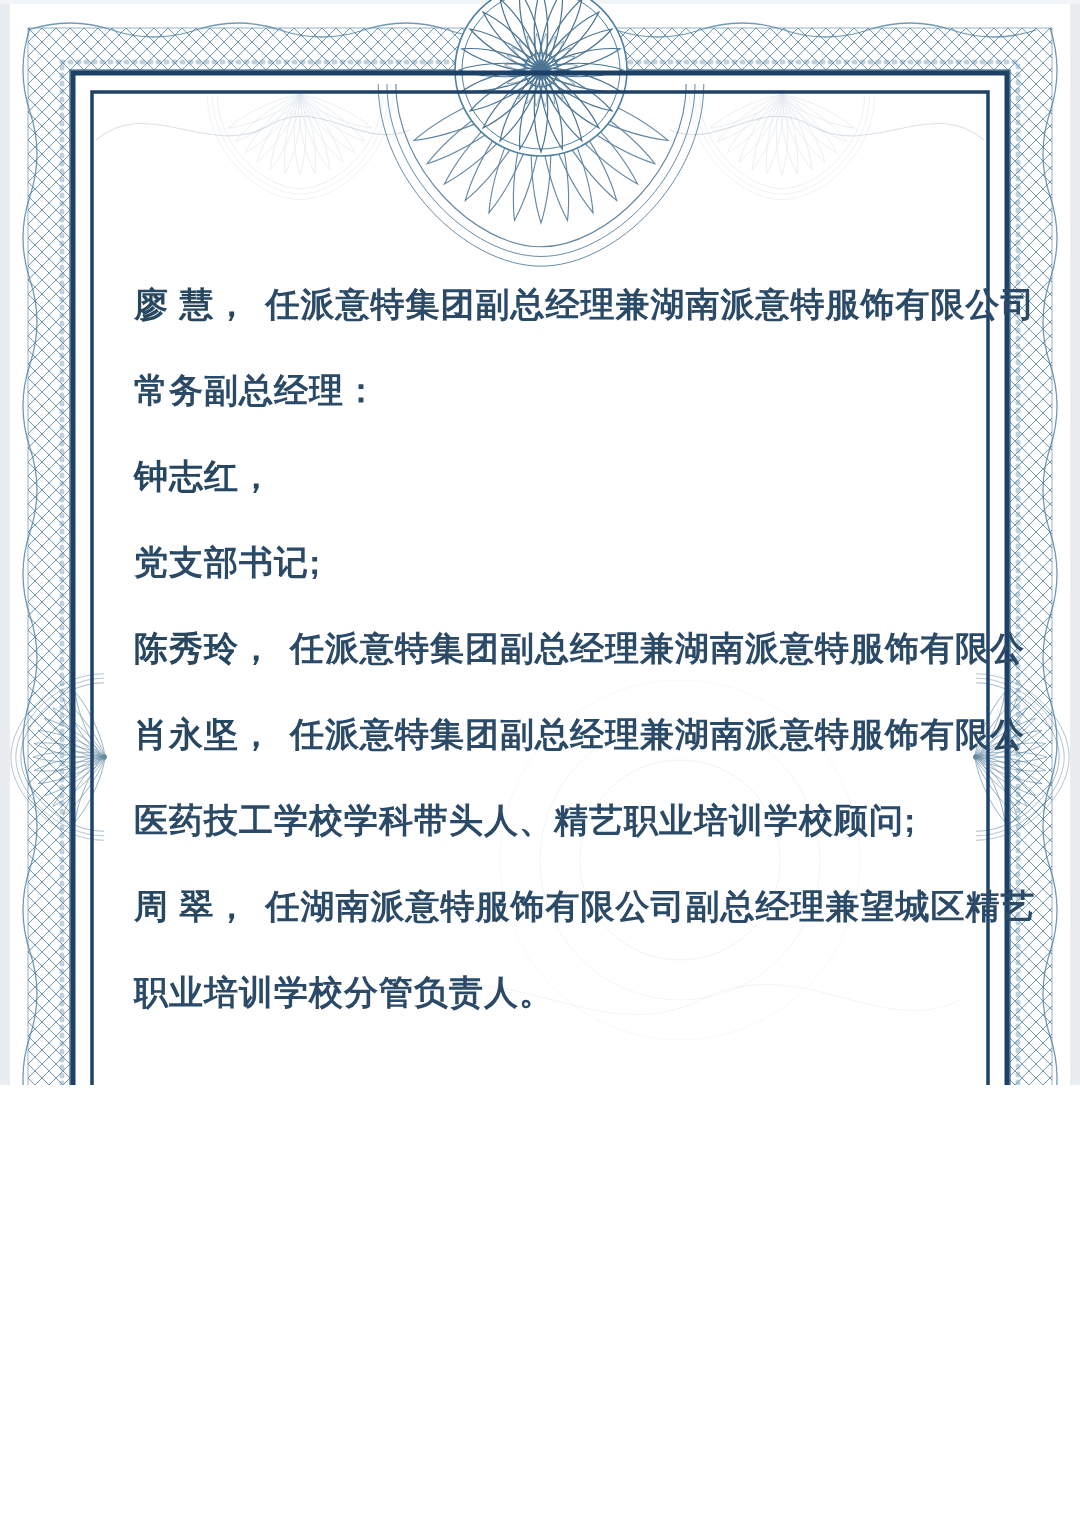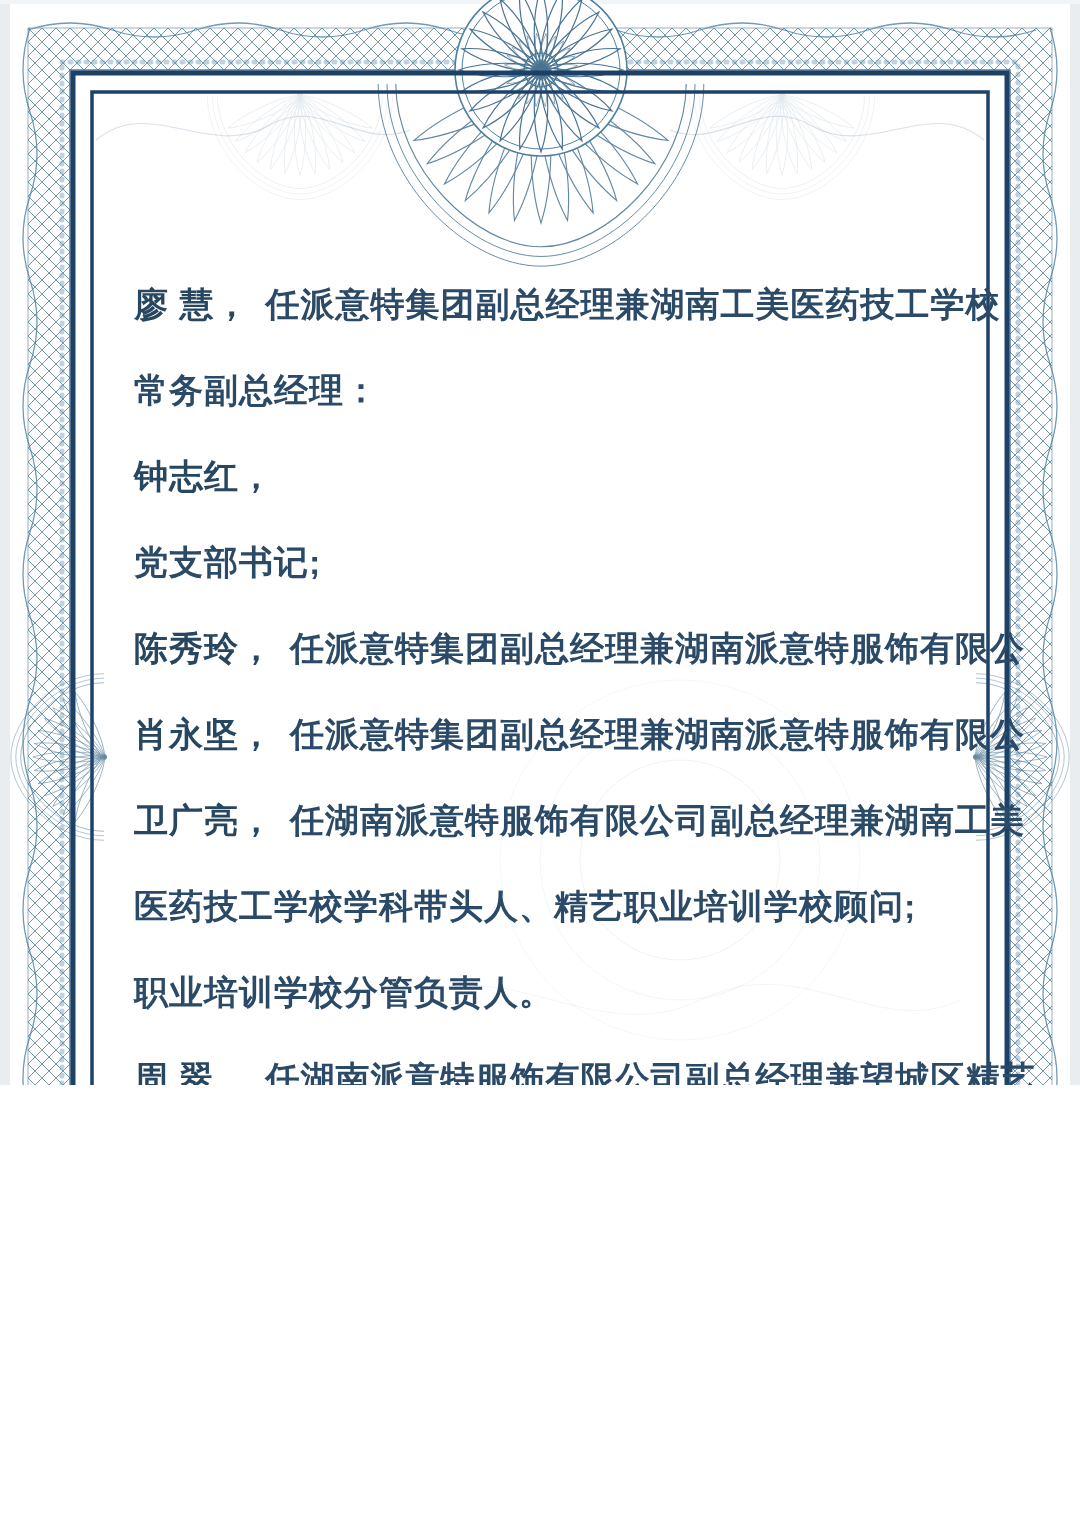--- a/index.html
+++ b/index.html
@@ -141,21 +141,21 @@
     <use href="#rosette" transform="translate(541 70)"></use>
     <use href="#rosette" transform="translate(541 1457)"></use>
 
     <rect x="73" y="73" width="934" height="1381" fill="none" stroke="#1d4066" stroke-width="5"></rect>
     <rect x="92" y="92" width="896" height="1343" fill="none" stroke="#1e4268" stroke-width="3.5"></rect>
   </svg>
 
   <div class="content">
     <p class="line">
         <span class="pname">廖 慧，</span>
-        <span class="ltext">任派意特集团副总经理兼湖南工美医药技工学校</span>
+        <span class="ltext">任派意特集团副总经理兼湖南派意特服饰有限公司</span>
       </p>
     <p class="line">
         <span class="pname"></span>
         <span class="ltext">常务副总经理：</span>
       </p>
     <p class="line">
         <span class="pname">钟志红，</span>
       </p>
     <p class="line">
         <span class="pname"></span>
@@ -163,29 +163,25 @@
       </p>
     <p class="line">
         <span class="pname">陈秀玲，</span>
         <span class="ltext">任派意特集团副总经理兼湖南派意特服饰有限公</span>
       </p>
     <p class="line">
         <span class="pname">肖永坚，</span>
         <span class="ltext">任派意特集团副总经理兼湖南派意特服饰有限公</span>
       </p>
     <p class="line">
-        <span class="pname">卫广亮，</span>
-        <span class="ltext">任湖南派意特服饰有限公司副总经理兼湖南工美</span>
+        <span class="pname"></span>
+        <span class="ltext">医药技工学校学科带头人、精艺职业培训学校顾问;</span>
       </p>
     <p class="line">
-        <span class="pname"></span>
-        <span class="ltext">医药技工学校学科带头人、精艺职业培训学校顾问;</span>
+        <span class="pname">周 翠，</span>
+        <span class="ltext">任湖南派意特服饰有限公司副总经理兼望城区精艺</span>
       </p>
     <p class="line">
         <span class="pname"></span>
         <span class="ltext">职业培训学校分管负责人。</span>
       </p>
-    <p class="line">
-        <span class="pname">周 翠，</span>
-        <span class="ltext">任湖南派意特服饰有限公司副总经理兼望城区精艺</span>
-      </p>
   </div>
 </div>
 
 </body></html>

